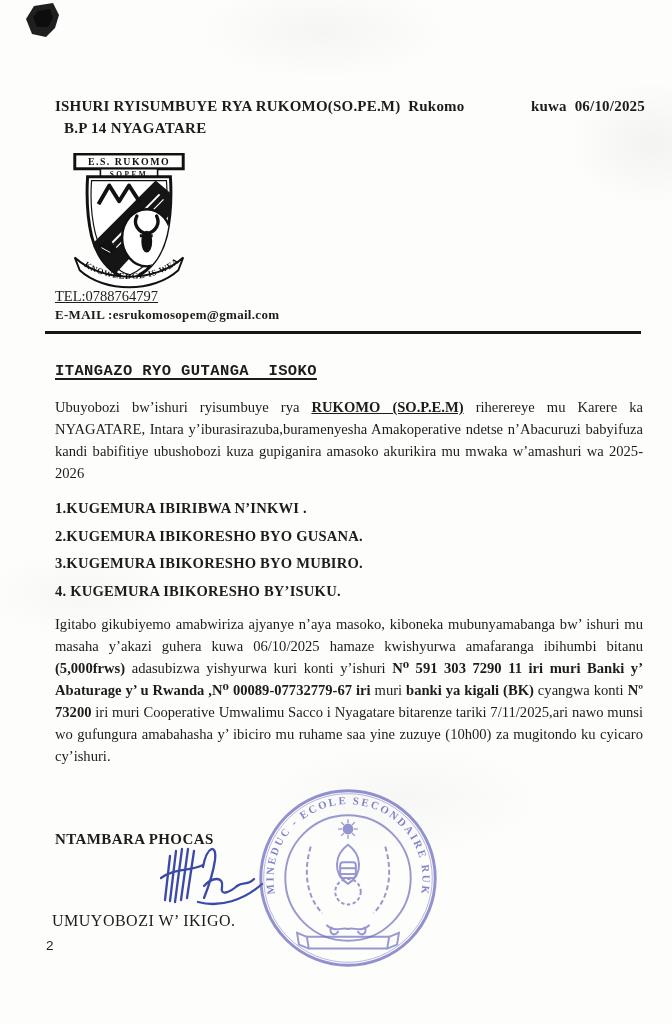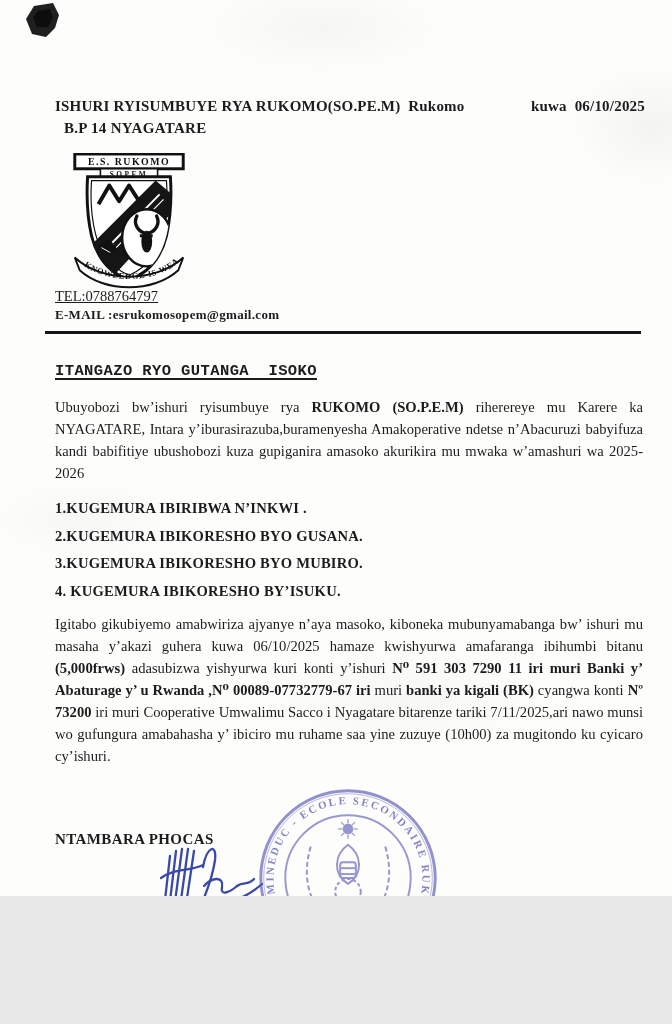--- a/index.html
+++ b/index.html
@@ -1,17 +1,17 @@
 <!DOCTYPE html>
 <html><head>
 <meta charset="utf-8">
 <style>
   html,body{margin:0;padding:0;background:#e8e8e8;}
   .page{
-    position:relative;width:672px;height:896px;margin:0 auto;overflow:hidden;
+    position:relative;width:672px;height:1024px;margin:0 auto;overflow:hidden;
     background:#fdfdfc;
     background-image:
       radial-gradient(ellipse 180px 70px at 48% 3%, rgba(60,60,60,0.04), transparent 70%),
       radial-gradient(ellipse 120px 90px at 97% 14%, rgba(60,60,60,0.05), transparent 70%),
       radial-gradient(ellipse 140px 60px at 12% 58%, rgba(60,60,60,0.03), transparent 70%),
       radial-gradient(ellipse 200px 80px at 60% 78%, rgba(60,60,60,0.03), transparent 70%);
     font-family:"Liberation Serif","DejaVu Serif",serif;
     color:#1c1c1c;
   }
   .abs{position:absolute;}
@@ -96,21 +96,21 @@
       <textPath href="#mottoArc" startOffset="4">KNOWLEDGE IS WEALTH</textPath>
     </text>
   </svg>
 
   <div class="abs tel">TEL:0788764797</div>
   <div class="abs email">E-MAIL :esrukomosopem@gmail.com</div>
   <div class="abs rule"></div>
 
   <div class="abs doc-title prewrap">ITANGAZO RYO GUTANGA  ISOKO</div>
 
-  <div class="abs para"><span>Ubuyobozi bw’ishuri ryisumbuye rya </span><span style="font-weight: bold;">RUKOMO (SO.P.E.M)</span><span> riherereye mu Karere ka NYAGATARE, Intara y’iburasirazuba,buramenyesha Amakoperative ndetse n’Abacuruzi babyifuza kandi babifitiye ubushobozi kuza gupiganira amasoko akurikira mu mwaka w’amashuri wa 2025-2026</span></div>
+  <div class="abs para"><span>Ubuyobozi bw’ishuri ryisumbuye rya </span><span style="font-weight: bold; text-decoration: underline;">RUKOMO (SO.P.E.M)</span><span> riherereye mu Karere ka NYAGATARE, Intara y’iburasirazuba,buramenyesha Amakoperative ndetse n’Abacuruzi babyifuza kandi babifitiye ubushobozi kuza gupiganira amasoko akurikira mu mwaka w’amashuri wa 2025-2026</span></div>
 
   <div class="abs list">
     <div class="li">1.KUGEMURA IBIRIBWA N’INKWI .</div>
     <div class="li">2.KUGEMURA IBIKORESHO BYO GUSANA.</div>
     <div class="li">3.KUGEMURA IBIKORESHO BYO MUBIRO.</div>
     <div class="li">4. KUGEMURA IBIKORESHO BY’ISUKU.</div>
   </div>
 
   <div class="abs para para2"><span>Igitabo gikubiyemo amabwiriza ajyanye n’aya masoko, kiboneka mubunyamabanga bw’ ishuri mu masaha y’akazi guhera kuwa 06/10/2025 hamaze kwishyurwa amafaranga ibihumbi bitanu </span><span style="font-weight: bold;">(5,000frws)</span><span> adasubizwa yishyurwa kuri konti y’ishuri  </span><span style="font-weight: bold;">N⁰ 591 303 7290 11 iri muri Banki y’ Abaturage y’ u Rwanda ,N⁰ 00089-07732779-67 iri</span><span> muri </span><span style="font-weight: bold;">banki ya kigali (BK)</span><span> cyangwa konti </span><span style="font-weight: bold;">Nº 73200</span><span> iri muri Cooperative Umwalimu Sacco i Nyagatare bitarenze tariki 7/11/2025,ari nawo munsi wo gufungura amabahasha y’ ibiciro mu ruhame saa yine zuzuye (10h00) za mugitondo ku cyicaro cy’ishuri.</span></div>
 

